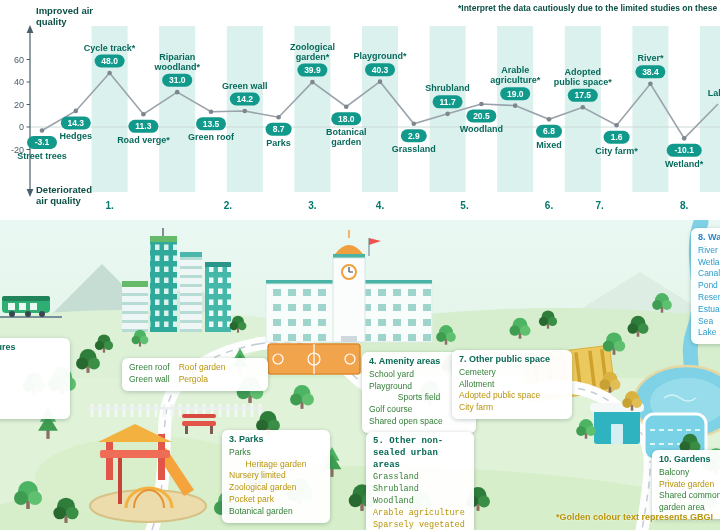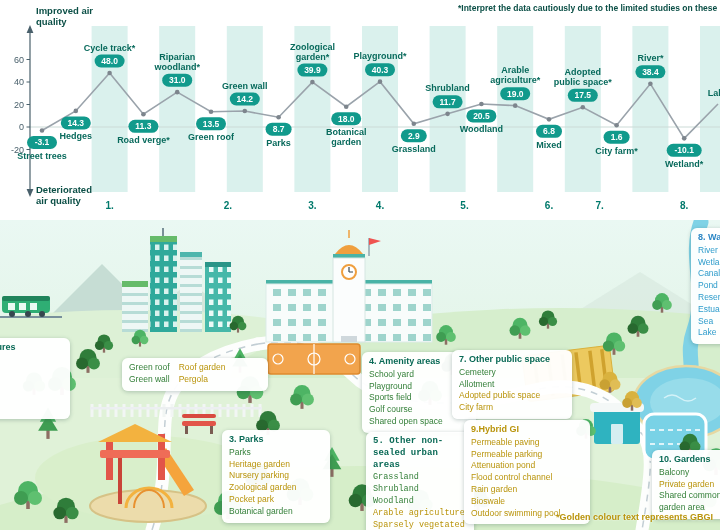--- a/index.html
+++ b/index.html
@@ -518,31 +518,31 @@
           </div>
           <div>
             <div class="legend-item" style="color: rgb(185, 148, 11);">Roof garden</div>
             <div class="legend-item" style="color: rgb(185, 148, 11);">Pergola</div>
           </div>
         </div>
       </div>
       <div class="legend-box" style="left: 222px; top: 430px; width: 94px;">
         <div class="lb-heading" style="color: rgb(10, 106, 86);">3. Parks</div>
         <div class="legend-item" style="color: rgb(53, 128, 58);">Parks</div>
-        <div class="legend-item" style="color: rgb(185, 148, 11);">Heritage garden</div>
-        <div class="legend-item" style="color: rgb(185, 148, 11);">Nursery parking</div>
+        <div class="legend-item" style="color: rgb(185, 148, 11); text-align: center;">Heritage garden</div>
+        <div class="legend-item" style="color: rgb(185, 148, 11);">Nursery limited</div>
         <div class="legend-item" style="color: rgb(185, 148, 11);">Zoological garden</div>
         <div class="legend-item" style="color: rgb(185, 148, 11);">Pocket park</div>
         <div class="legend-item" style="color: rgb(53, 128, 58);">Botanical garden</div>
       </div>
       <div class="legend-box" style="left: 362px; top: 352px; width: 100px;">
         <div class="lb-heading" style="color: rgb(10, 106, 86);">4. Amenity areas</div>
         <div class="legend-item" style="color: rgb(53, 128, 58);">School yard</div>
         <div class="legend-item" style="color: rgb(53, 128, 58);">Playground</div>
-        <div class="legend-item" style="color: rgb(53, 128, 58);">Sports field</div>
+        <div class="legend-item" style="color: rgb(53, 128, 58); text-align: center;">Sports field</div>
         <div class="legend-item" style="color: rgb(53, 128, 58);">Golf course</div>
         <div class="legend-item" style="color: rgb(53, 128, 58);">Shared open space</div>
       </div>
       <div class="legend-box" style="left: 366px; top: 432px; width: 94px; font-family: Liberation Mono, monospace;">
         <div class="lb-heading wrap" style="color: rgb(10, 106, 86);">5. Other non-sealed urban areas</div>
         <div class="legend-item" style="color: rgb(53, 128, 58);">Grassland</div>
         <div class="legend-item" style="color: rgb(53, 128, 58);">Shrubland</div>
         <div class="legend-item" style="color: rgb(53, 128, 58);">Woodland</div>
         <div class="legend-item" style="color: rgb(185, 148, 11);">Arable agriculture</div>
         <div class="legend-item wrap" style="color: rgb(185, 148, 11);">Sparsely vegetated land</div>
@@ -558,30 +558,20 @@
         <div class="lb-heading" style="color: rgb(43, 134, 197);">8. Water bodies</div>
         <div class="legend-item" style="color: rgb(46, 156, 203);">River</div>
         <div class="legend-item" style="color: rgb(46, 156, 203);">Wetland</div>
         <div class="legend-item" style="color: rgb(46, 156, 203);">Canal</div>
         <div class="legend-item" style="color: rgb(46, 156, 203);">Pond</div>
         <div class="legend-item" style="color: rgb(46, 156, 203);">Reservoir</div>
         <div class="legend-item" style="color: rgb(46, 156, 203);">Estuary</div>
         <div class="legend-item" style="color: rgb(46, 156, 203);">Sea</div>
         <div class="legend-item" style="color: rgb(46, 156, 203);">Lake</div>
       </div>
-      <div class="legend-box" style="left: 464px; top: 420px; width: 112px;">
-        <div class="lb-heading" style="color: rgb(185, 148, 11);">9.Hybrid GI</div>
-        <div class="legend-item" style="color: rgb(185, 148, 11);">Permeable paving</div>
-        <div class="legend-item" style="color: rgb(185, 148, 11);">Permeable parking</div>
-        <div class="legend-item" style="color: rgb(185, 148, 11);">Attenuation pond</div>
-        <div class="legend-item wrap" style="color: rgb(185, 148, 11);">Flood control channel</div>
-        <div class="legend-item" style="color: rgb(185, 148, 11);">Rain garden</div>
-        <div class="legend-item" style="color: rgb(185, 148, 11);">Bioswale</div>
-        <div class="legend-item wrap" style="color: rgb(185, 148, 11);">Outdoor swimming pool</div>
-      </div>
       <div class="legend-box" style="left: 652px; top: 450px; width: 74px;">
         <div class="lb-heading" style="color: rgb(10, 106, 86);">10. Gardens</div>
         <div class="legend-item" style="color: rgb(53, 128, 58);">Balcony</div>
         <div class="legend-item" style="color: rgb(185, 148, 11);">Private garden</div>
         <div class="legend-item wrap" style="color: rgb(53, 128, 58);">Shared common garden area</div>
       </div>
     </div>
 
   <div id="gbgi-note" style="color: rgb(185, 148, 11);">*Golden colour text represents GBGI</div>
 </div>

